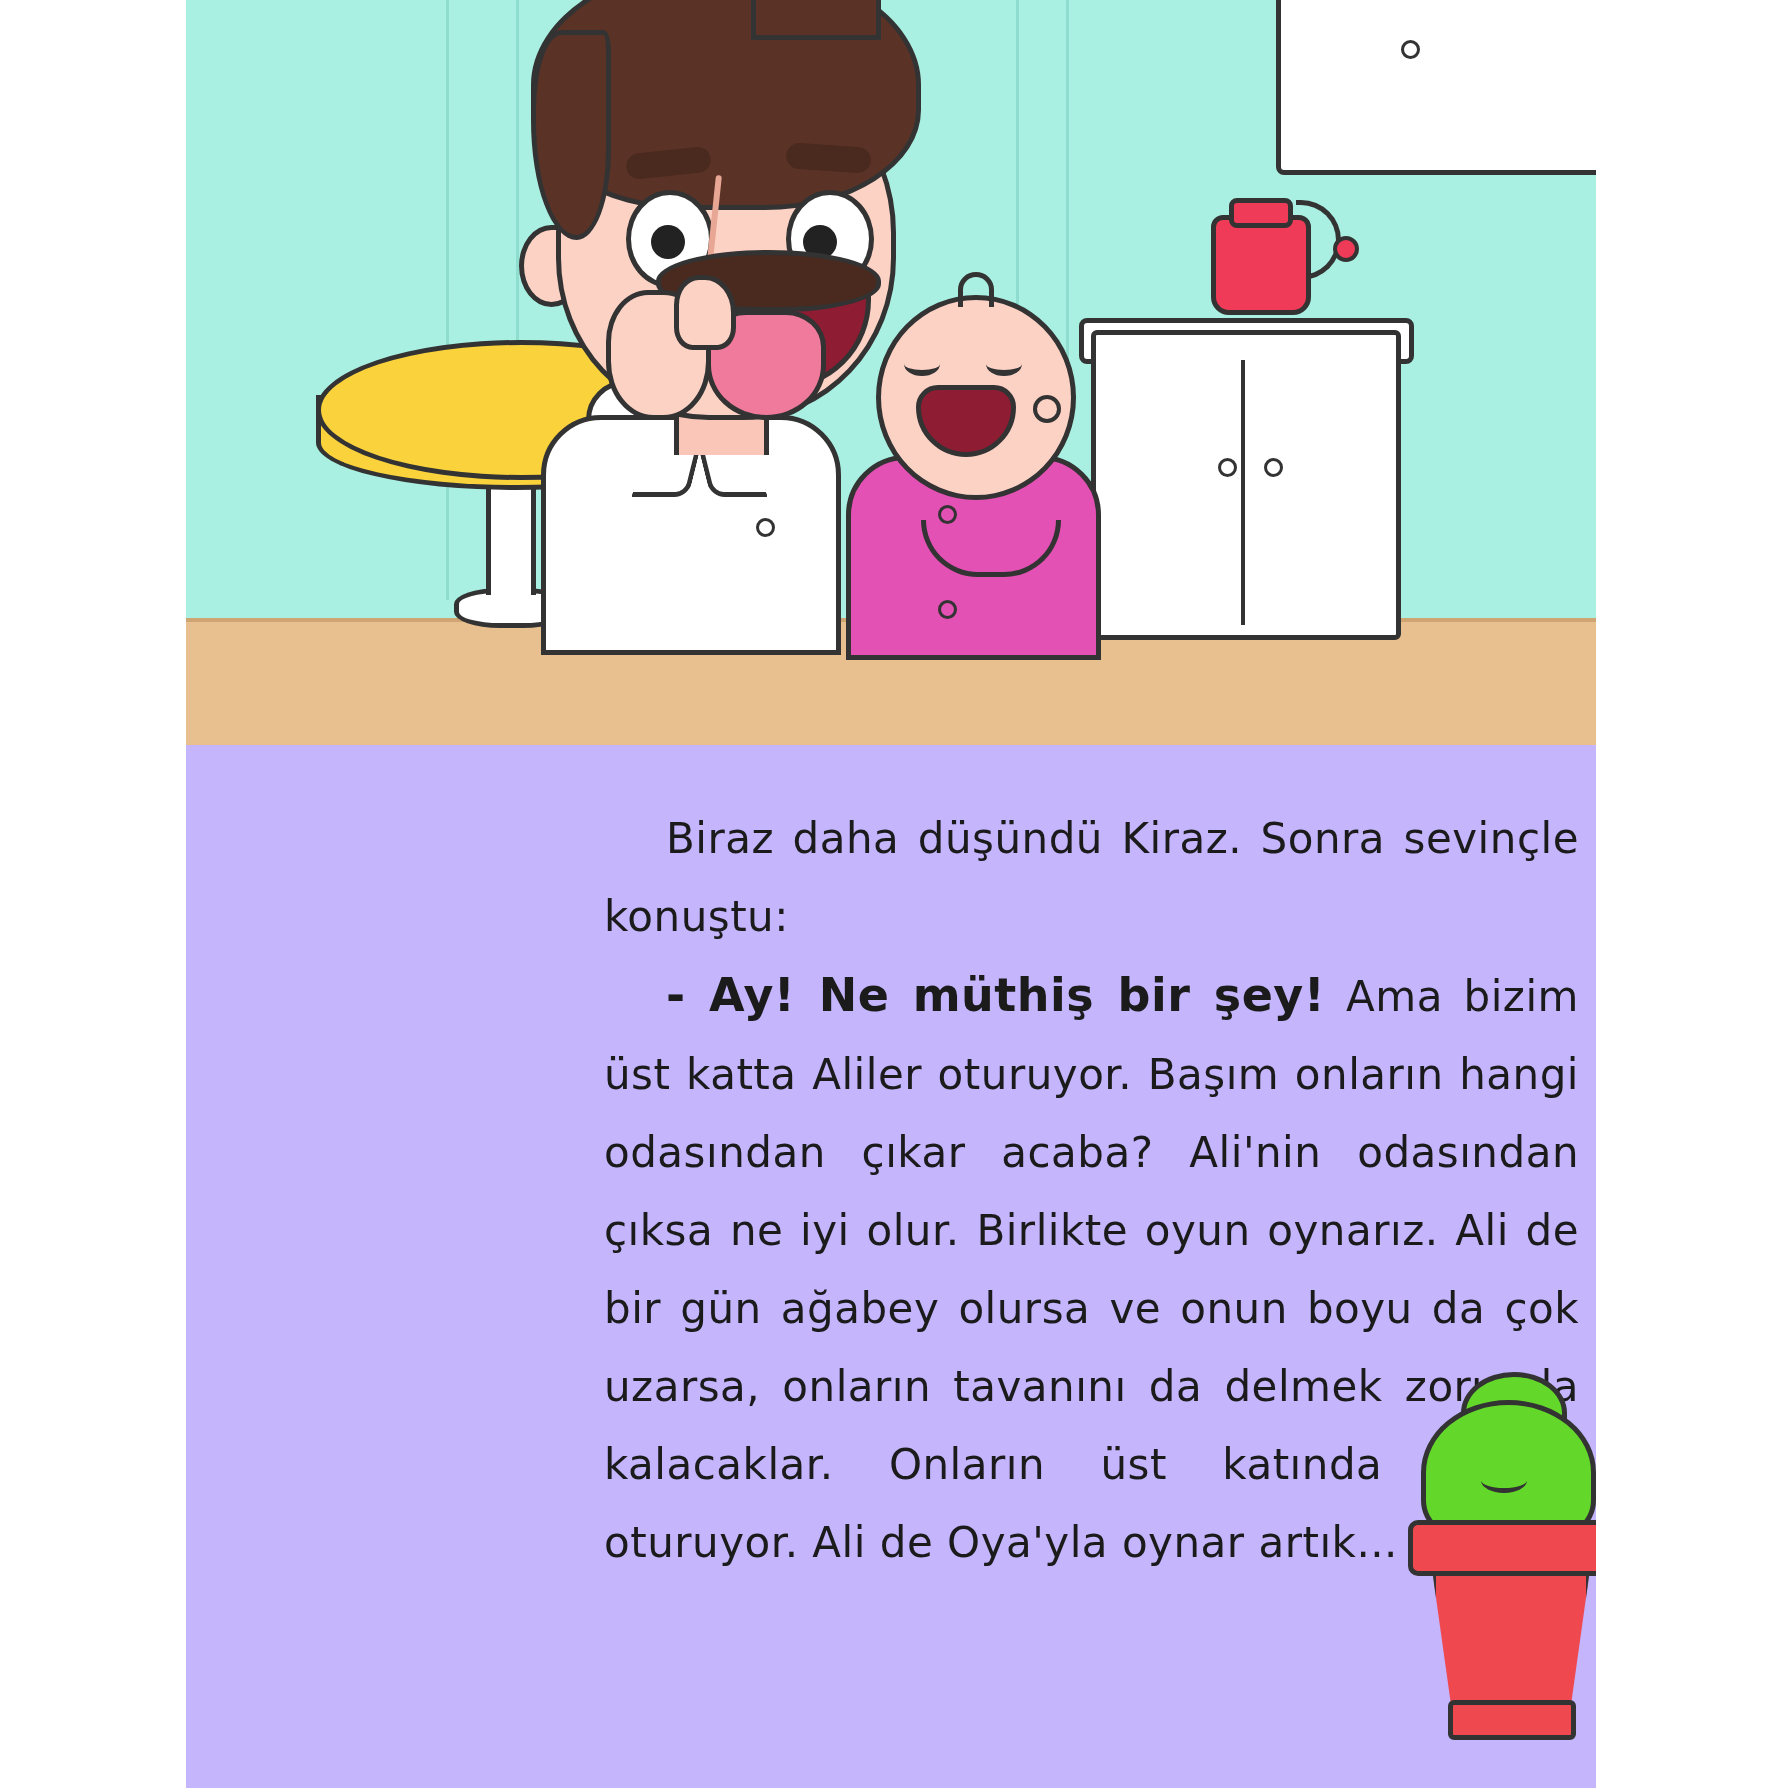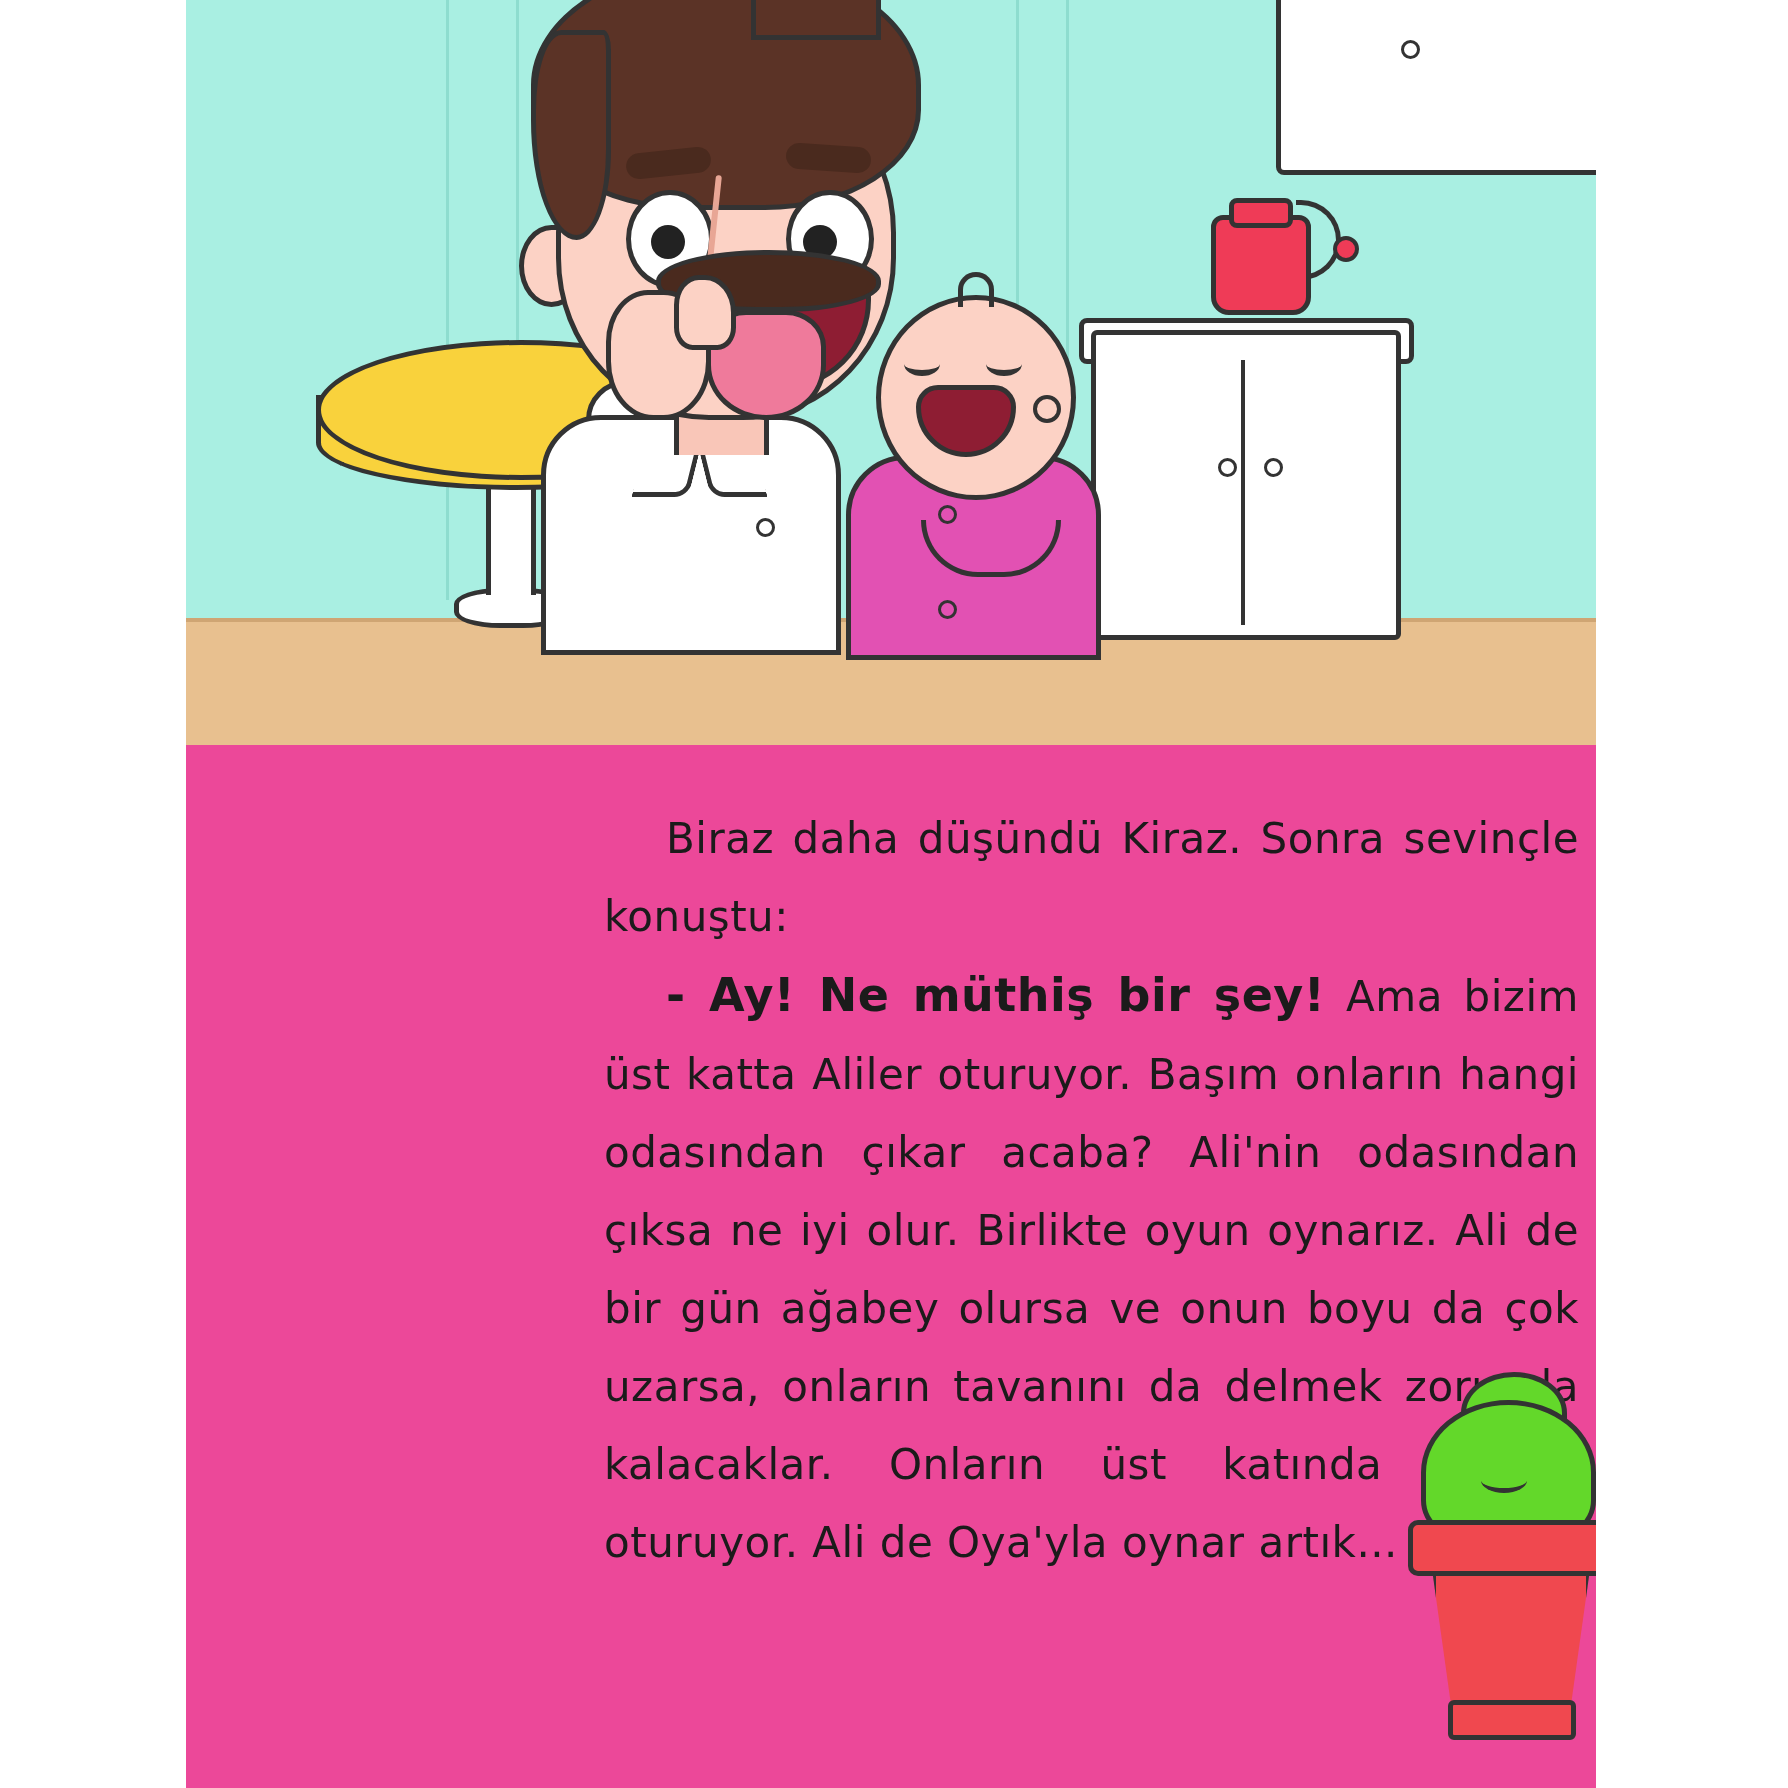--- a/index.html
+++ b/index.html
@@ -22,21 +22,21 @@
     background: #ffffff;
   }
 
   
   .page-sheet {
     position: absolute;
     left: 186px;
     top: 0;
     width: 1410px;
     height: 1788px;
-    background: #ec4899;
+    background: #c4b5fd;
     overflow: hidden;
   }
 
   
   .scene {
     position: absolute;
     left: 0; top: 0;
     width: 1410px;
     height: 745px;
     overflow: hidden;

